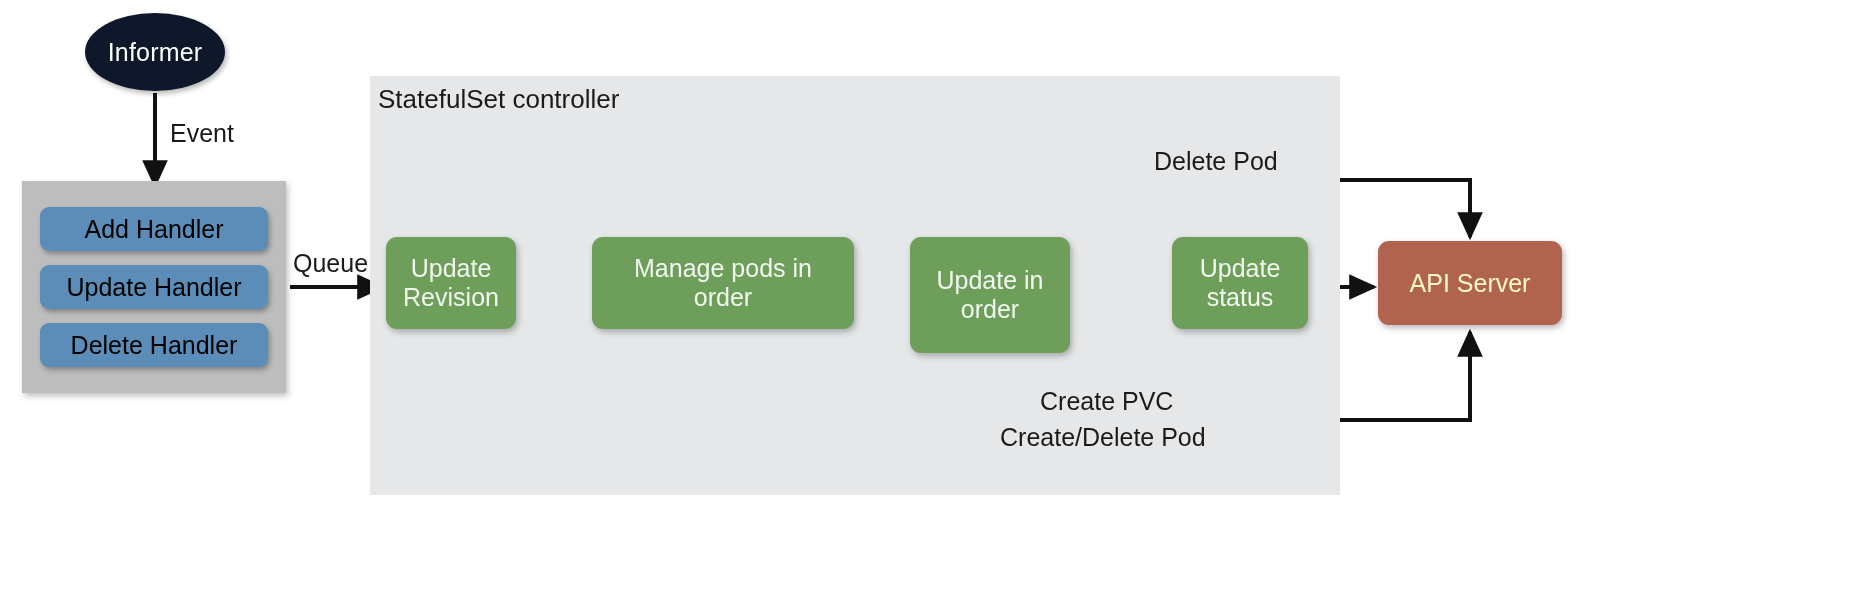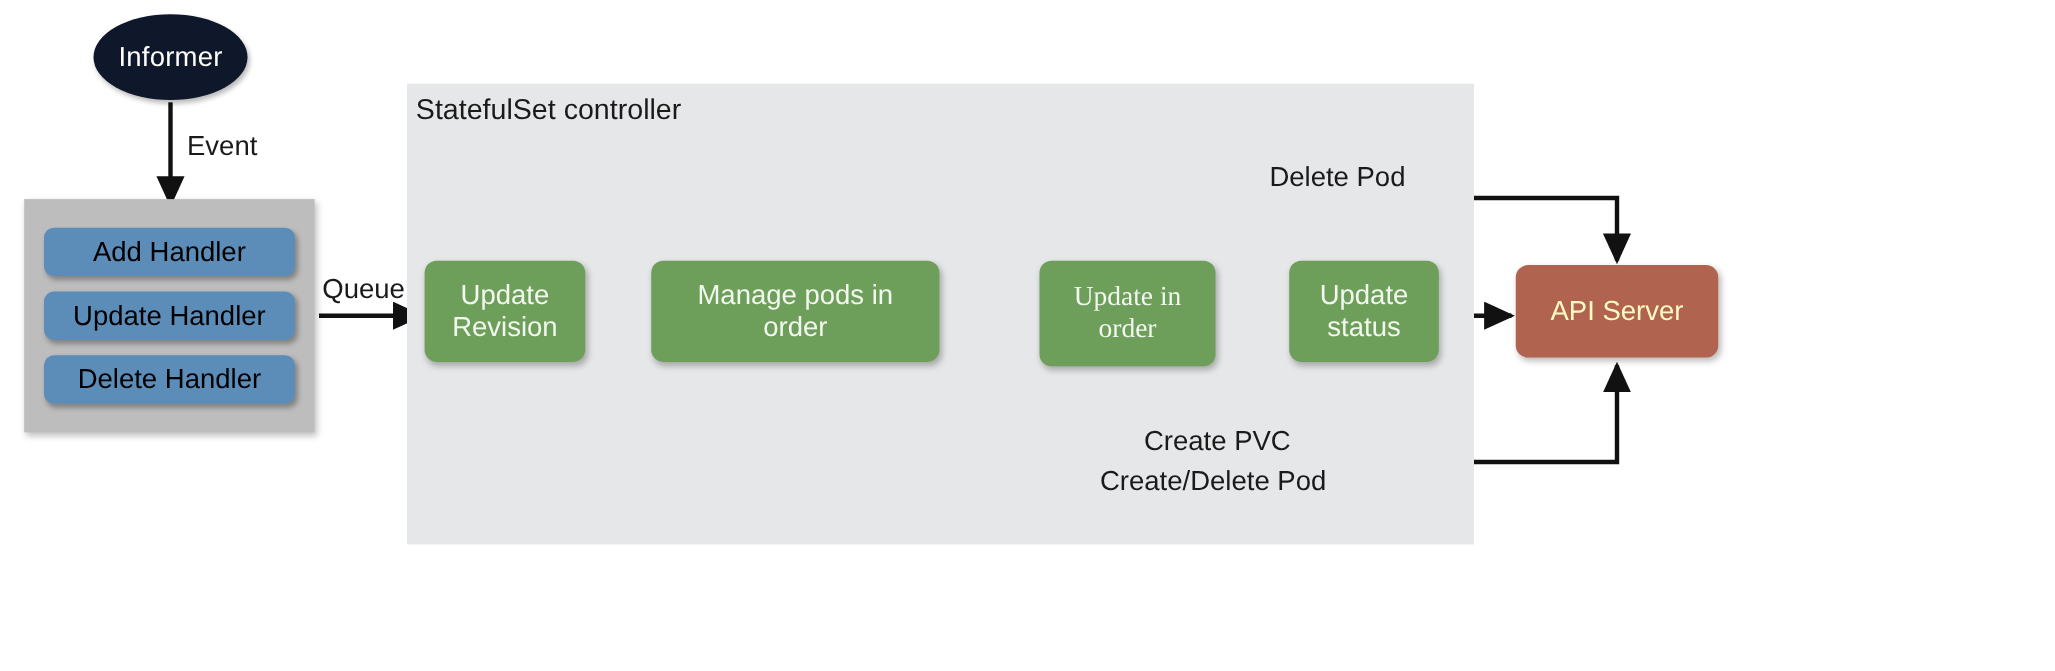--- a/index.html
+++ b/index.html
@@ -98,23 +98,23 @@
     align-items: center;
     justify-content: center;
     text-align: center;
   }
   .proc-box .lbl {
     color: #f2f7ef;
     font-size: 25px;
     line-height: 1.15;
     padding: 0 10px;
   }
-  #proc-0 { left: 386px;  top: 237px; width: 146px; height: 92px; }
+  #proc-0 { left: 386px;  top: 237px; width: 130px; height: 92px; }
   #proc-1 { left: 592px;  top: 237px; width: 262px; height: 92px; }
-  #proc-2 { left: 945px;  top: 237px; width: 160px; height: 96px; font-family: Liberation Serif, serif; }
+  #proc-2 { left: 910px;  top: 237px; width: 160px; height: 116px; }
   #proc-3 { left: 1172px; top: 237px; width: 136px; height: 92px; }
 
   
   #api-server {
     left: 1378px; top: 241px;
     width: 184px; height: 84px;
     border-radius: 11px;
     background: #b0634f;
     box-shadow: 2px 3px 6px rgba(0,0,0,0.28);
     display: flex;

